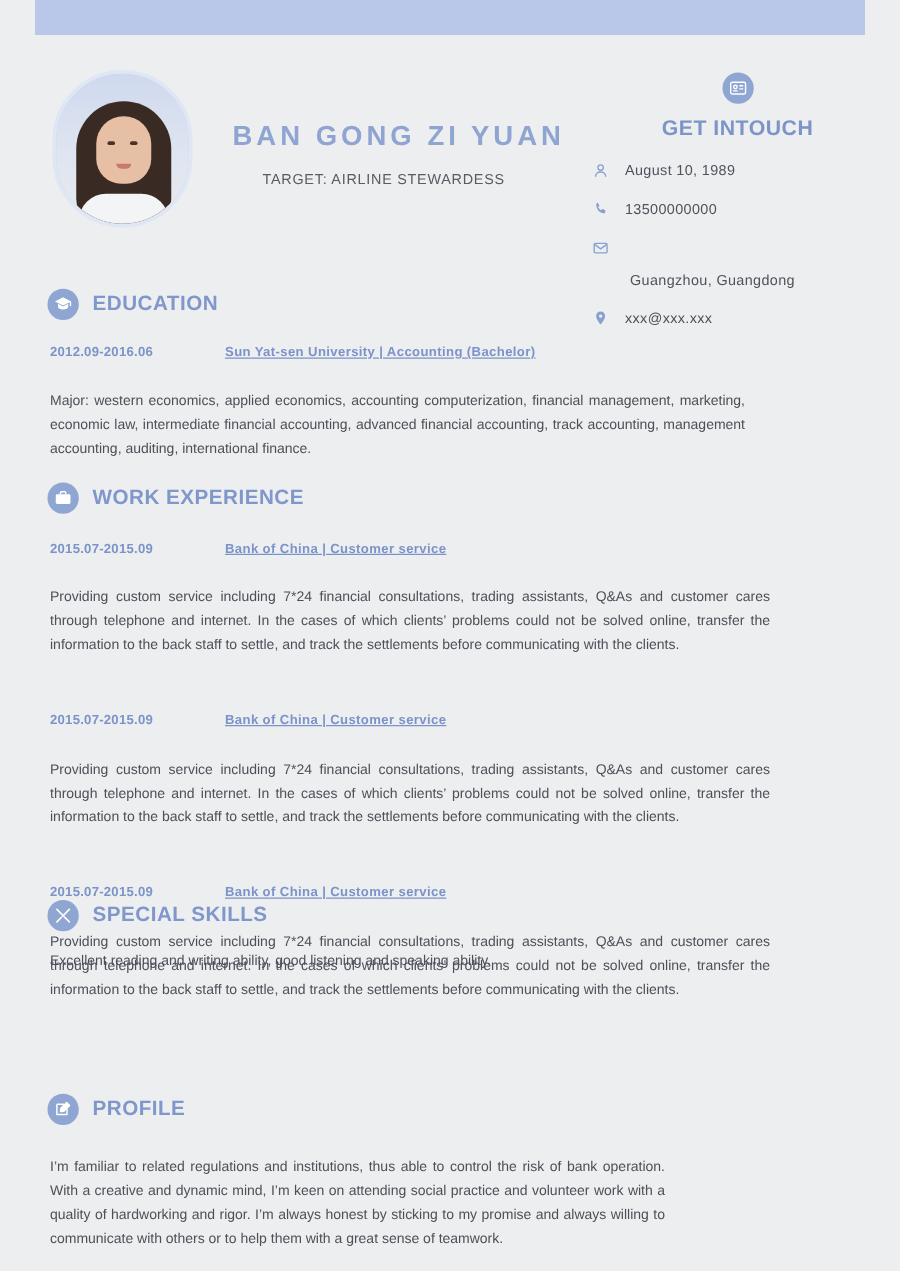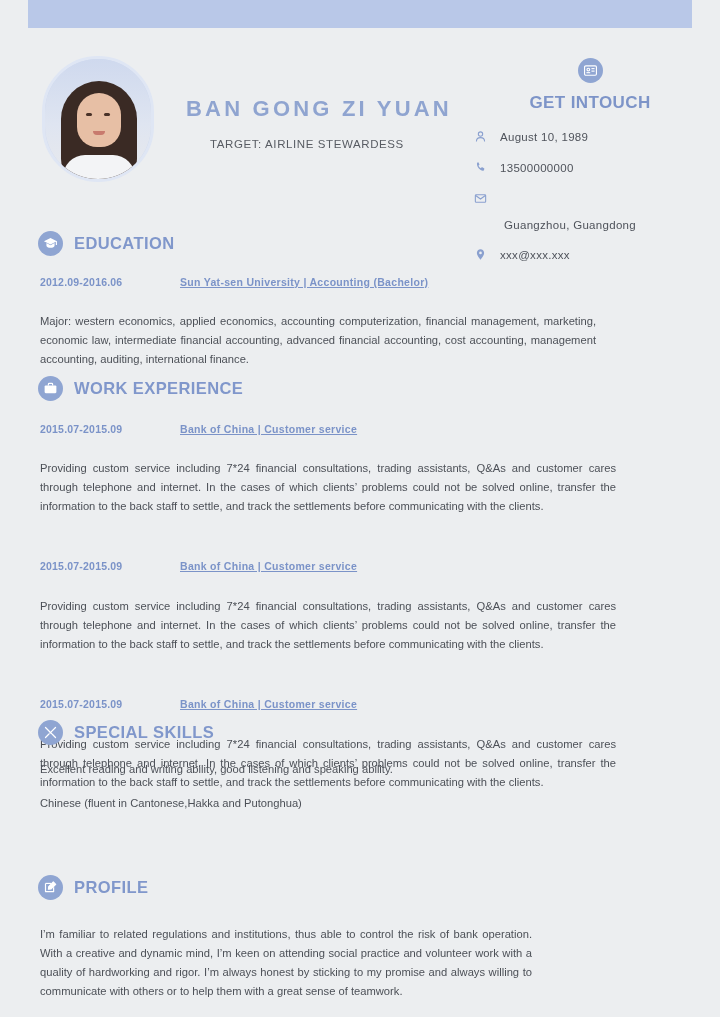--- a/index.html
+++ b/index.html
@@ -199,21 +199,21 @@
     font-size: 11.2px;
     line-height: 19px;
     color: #4c5057;
     text-align: justify;
   }
 
   .edu-block { position: absolute; left: 0; top: 203px; width: 636px; }
   .edu-sub { margin-top: 20px; }
   .edu-text { margin-top: 24px; }
 
-  .work-block { position: absolute; left: 0; top: 348px; width: 656px; }
+  .work-block { position: absolute; left: 0; top: 358px; width: 656px; }
   .work-sub { margin-top: 22px; }
   .work-text { margin-top: 24px; }
   .work-sub2 { margin-top: 44px; }
   .work-text2 { margin-top: 25px; }
   .work-sub3 { margin-top: 44px; }
   .work-text3 { margin-top: 25px; }
 
   .skills-block { position: absolute; left: 0; top: 692px; width: 665px; }
   .skill-line {
     margin: 0 40px;
@@ -317,21 +317,21 @@
             <path d="M12 3L1.5 8.2 12 13.4l8.5-4.2v5.3h1.8V8.2z"></path>
             <path d="M5.5 11.3v4.1c0 1.8 3 3.3 6.5 3.3s6.5-1.5 6.5-3.3v-4.1L12 14.6z"></path>
           </svg>
         </span>
         <span class="txt">EDUCATION</span>
       </div>
       <div class="sub-row edu-sub">
         <span class="date">2012.09-2016.06</span>
         <span class="org">Sun Yat-sen University | Accounting  (Bachelor)</span>
       </div>
-      <div class="body-text edu-text">Major:  western  economics,  applied  economics,  accounting  computerization,  financial  management,  marketing, economic  law,  intermediate  financial  accounting,  advanced  financial  accounting,  cost  accounting,  management accounting,  auditing, international finance.</div>
+      <div class="body-text edu-text">Major:  western  economics,  applied  economics,  accounting  computerization,  financial  management,  marketing, economic  law,  intermediate  financial  accounting,  advanced  financial  accounting,  track  accounting,  management accounting,  auditing, international finance.</div>
     </div>
 
     <div class="work-block">
       <div class="section-head">
         <span class="circ-ico">
           <svg width="15" height="15" viewBox="0 0 24 24" fill="none" stroke="#ffffff" stroke-width="1.9">
             <rect x="2.6" y="7" width="18.8" height="12.5" rx="1.8" fill="#ffffff" stroke="none"></rect>
             <path d="M8.6 7V5.2c0-.8.6-1.4 1.4-1.4h4c.8 0 1.4.6 1.4 1.4V7" stroke="#ffffff"></path>
           </svg>
         </span>
@@ -363,21 +363,20 @@
           <svg width="15" height="15" viewBox="0 0 24 24" fill="none" stroke="#ffffff" stroke-width="2" stroke-linecap="round">
             <path d="M4 4l9.5 9.5"></path>
             <path d="M20 4l-9 9"></path>
             <path d="M14.5 14.5L20 20"></path>
             <path d="M9.5 14.5L4 20"></path>
           </svg>
         </span>
         <span class="txt">SPECIAL SKILLS</span>
       </div>
       <div class="skill-line sk2">Excellent reading and writing ability, good listening and speaking ability.</div>
-      <div class="skill-line sk3">Chinese (fluent in Cantonese,Hakka and Putonghua)</div>
     </div>
 
     <div class="profile-block">
       <div class="section-head">
         <span class="circ-ico">
           <svg width="15" height="15" viewBox="0 0 24 24" fill="none" stroke="#ffffff" stroke-width="1.9" stroke-linejoin="round">
             <path d="M4 5.5h9"></path>
             <path d="M4 5.5v13h13v-7"></path>
             <path d="M16.5 3.2l3.8 3.8-7.3 7.3-4.3.5.5-4.3z" fill="#ffffff" stroke="#ffffff"></path>
           </svg>

